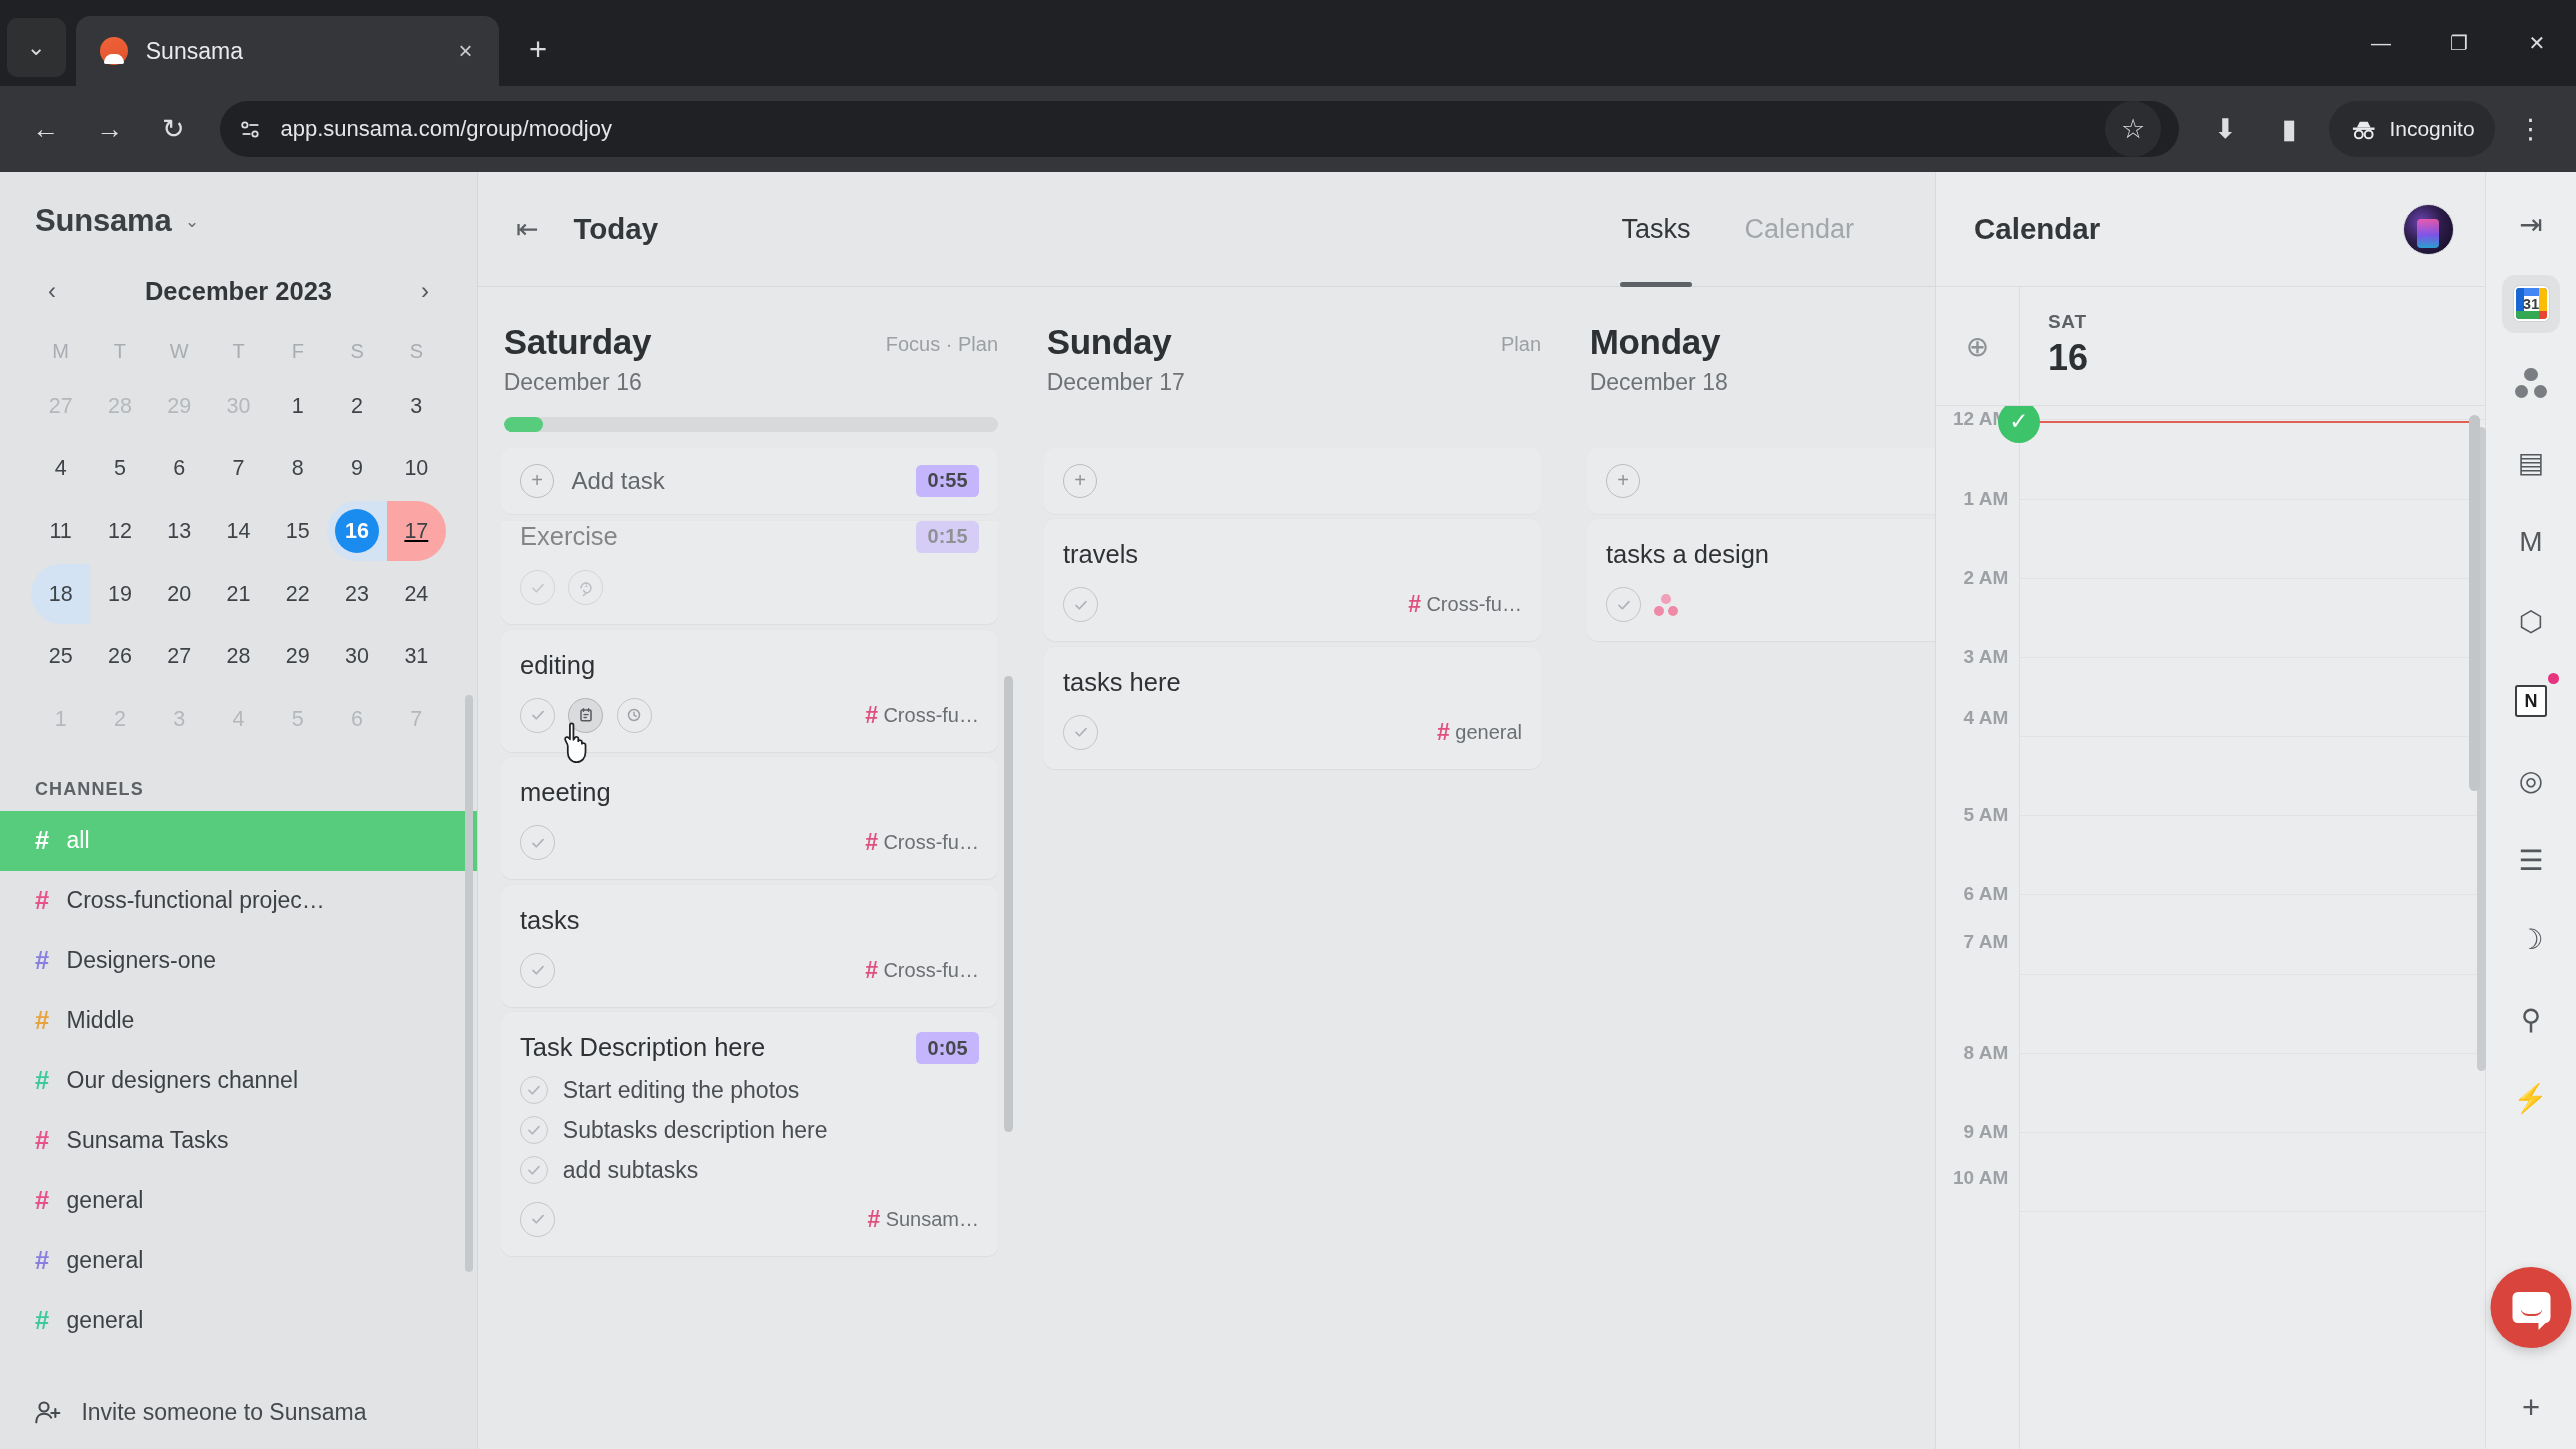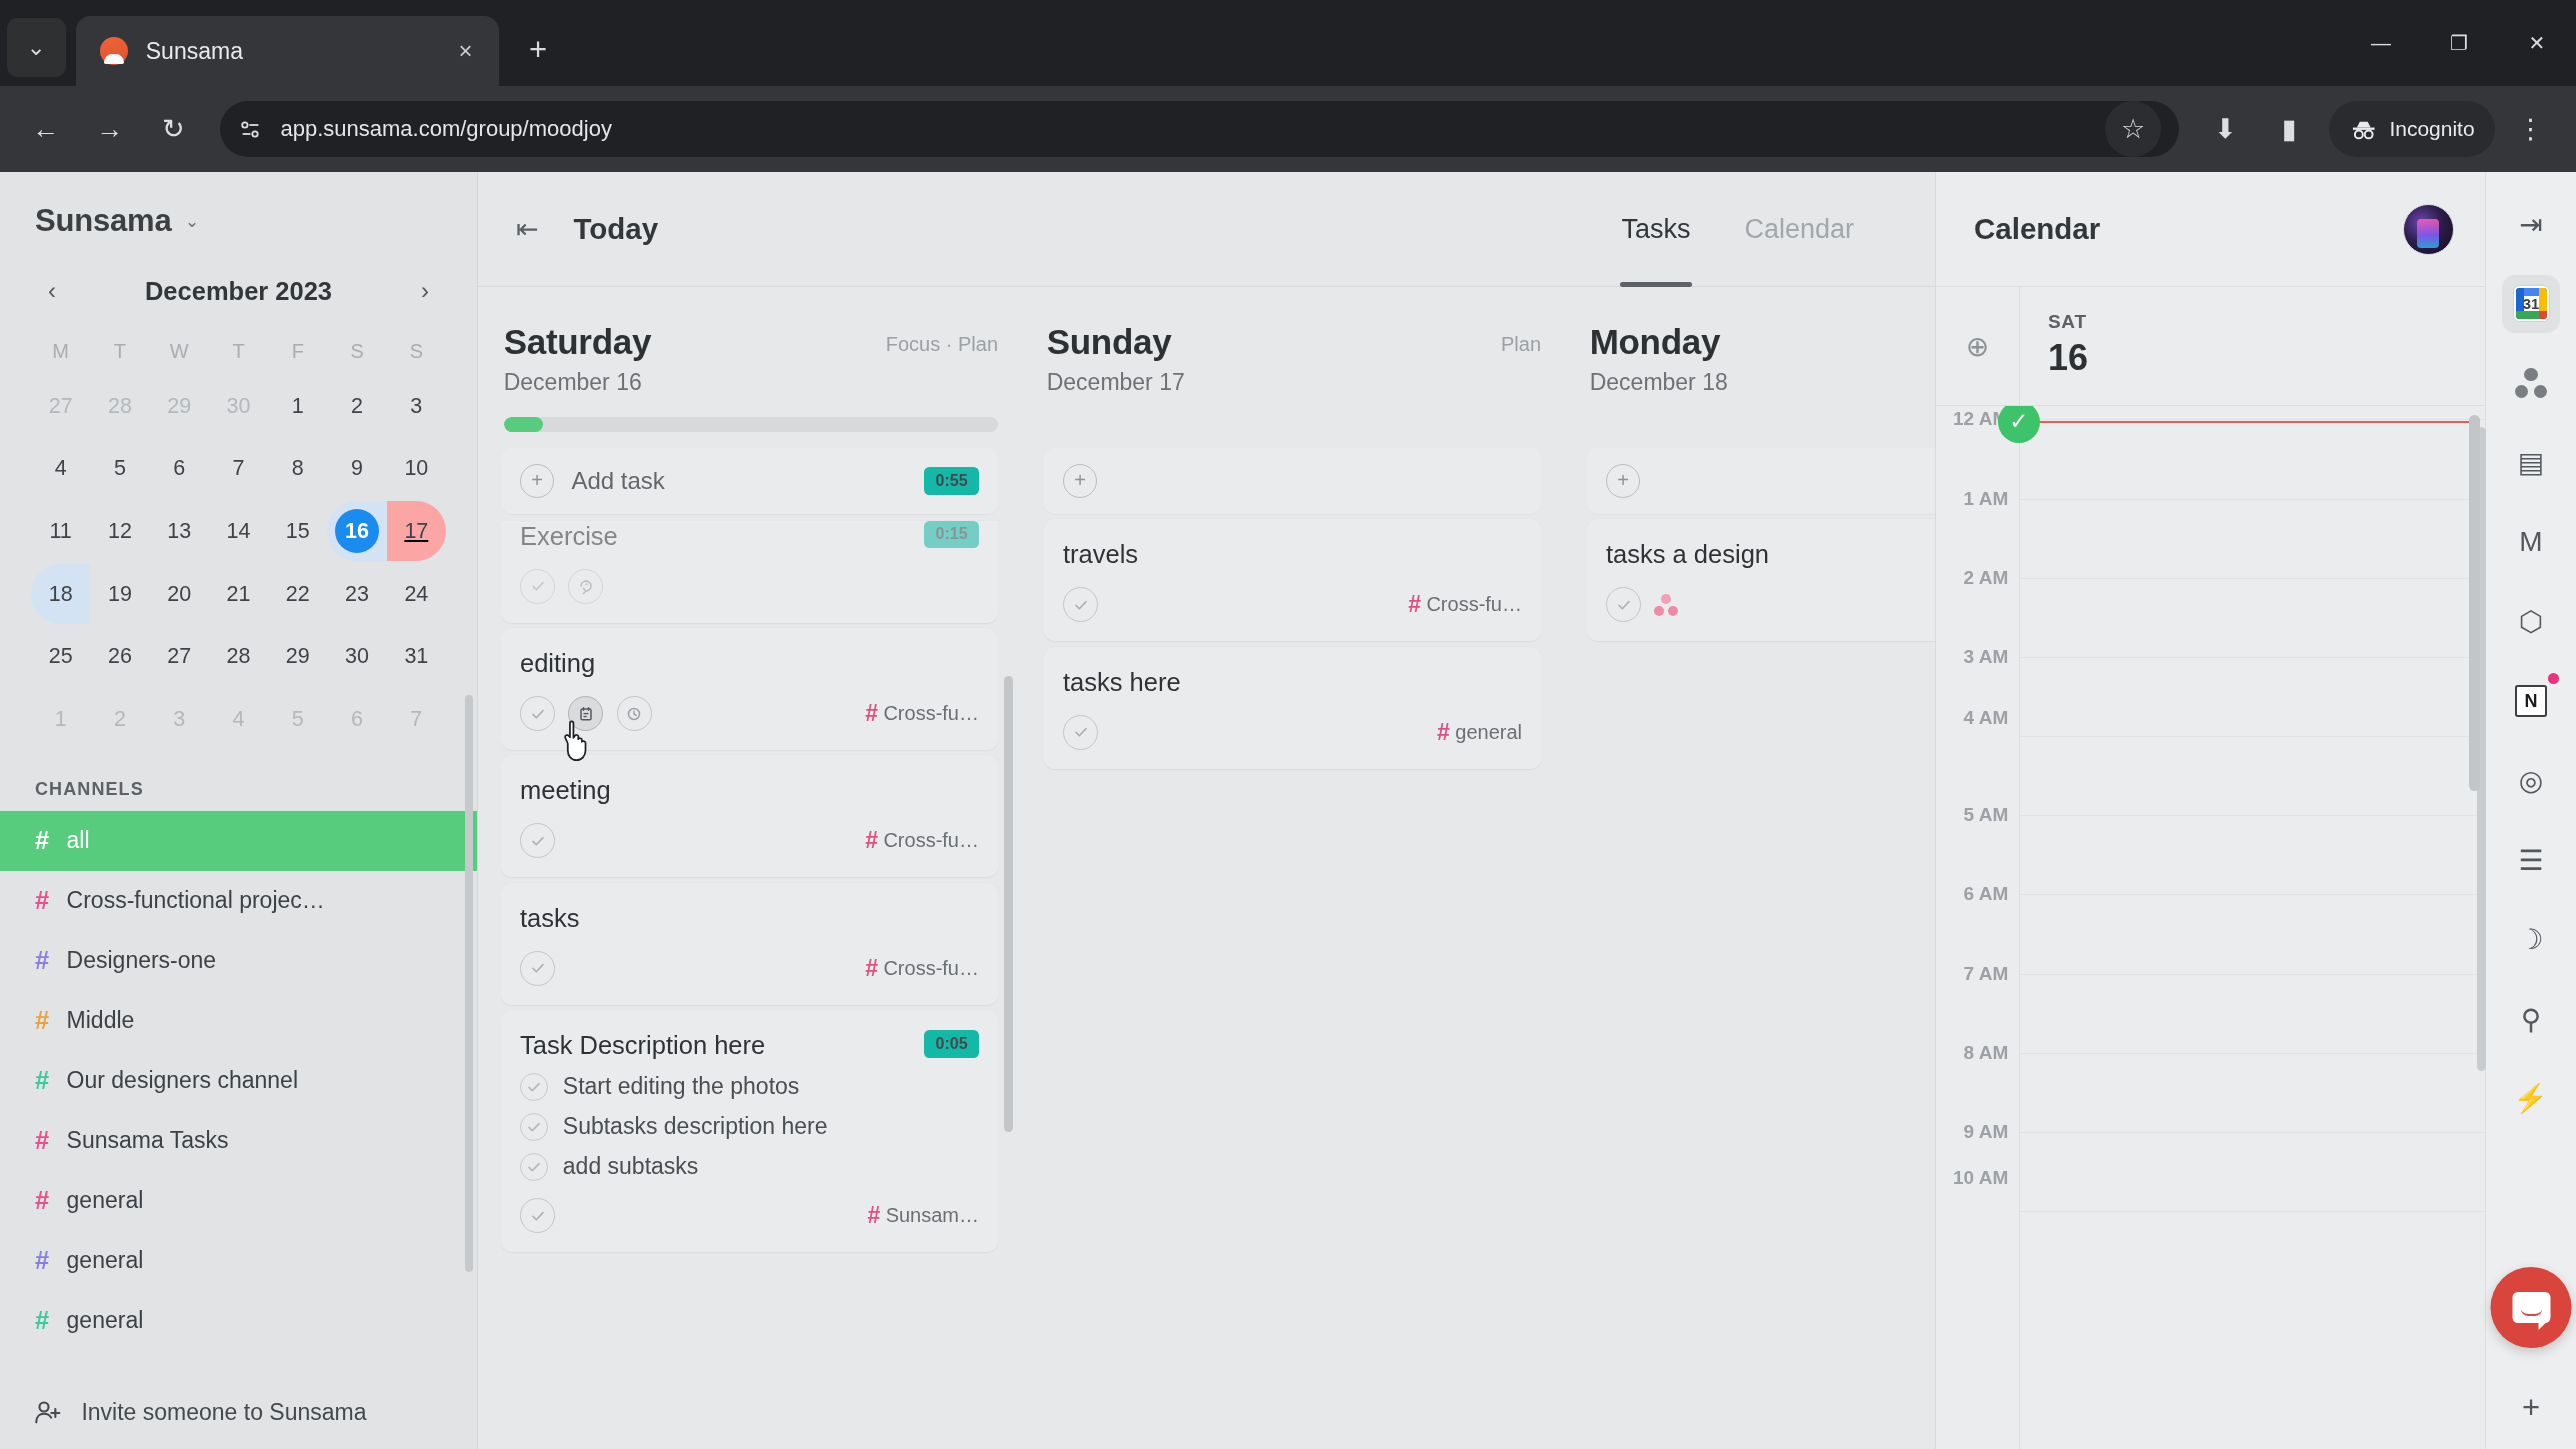--- a/index.html
+++ b/index.html
@@ -181,22 +181,22 @@
     display: flex; align-items: center; padding: 0 19px; gap: 17.4px; cursor: pointer;
     box-shadow: 0 0.7px 0 rgba(0,0,0,0.04);
   }
   .circ {
     width: 34px; height: 34px; border-radius: 50%; border: 1.3px solid #b9bdc1;
     display: flex; align-items: center; justify-content: center;
     color: #8e9296; font-size: 20px; flex: 0 0 auto;
   }
   .addtask-label { font-size: 24px; color: #63676b; }
   .time-chip {
-    margin-left: auto; background: #14b8a6; border-radius: 5.4px;
-    padding: 4.7px 11.4px; font-size: 16px; color: #45494d; font-weight: 600;
+    margin-left: auto; background: #c4b5fd; border-radius: 5.4px;
+    padding: 4.7px 11.4px; font-size: 20px; color: #45494d; font-weight: 600;
   }
 
   .card {
     background: #eaebed; border-radius: 10.7px; margin-top: 5.4px;
     padding: 20px 19px 19px 19px; position: relative;
     box-shadow: 0 0.7px 1.3px rgba(0,0,0,0.05);
   }
   .card.clipped-top { border-radius: 0 0 10.7px 10.7px; padding-top: 0; margin-top: 0; }
   .card-title-row { display: flex; align-items: flex-start; }
   .card-title { font-size: 25.5px; color: #2f3235; line-height: 1.2; }
@@ -871,21 +871,21 @@
       </div>
       <div class="rc-grid">
         <div class="rc-times" id="rc-times">
             <div class="rc-time" style="top: 13.4px;">12 AM</div>
             <div class="rc-time" style="top: 93px;">1 AM</div>
             <div class="rc-time" style="top: 172px;">2 AM</div>
             <div class="rc-time" style="top: 251px;">3 AM</div>
             <div class="rc-time" style="top: 312px;">4 AM</div>
             <div class="rc-time" style="top: 409px;">5 AM</div>
             <div class="rc-time" style="top: 488px;">6 AM</div>
-            <div class="rc-time" style="top: 568px;">7 AM</div>
+            <div class="rc-time" style="top: 536px;">7 AM</div>
             <div class="rc-time" style="top: 647px;">8 AM</div>
             <div class="rc-time" style="top: 726px;">9 AM</div>
             <div class="rc-time" style="top: 772px;">10 AM</div>
           </div>
         <div class="rc-slots" id="rc-slots">
           <div class="rc-now" style="top:14.8px"></div>
           <div class="rc-scrollbar"></div>
         <div class="rc-line" style="top: 13.4px;"></div>
             <div class="rc-line" style="top: 93px;"></div>
             <div class="rc-line" style="top: 172px;"></div>

